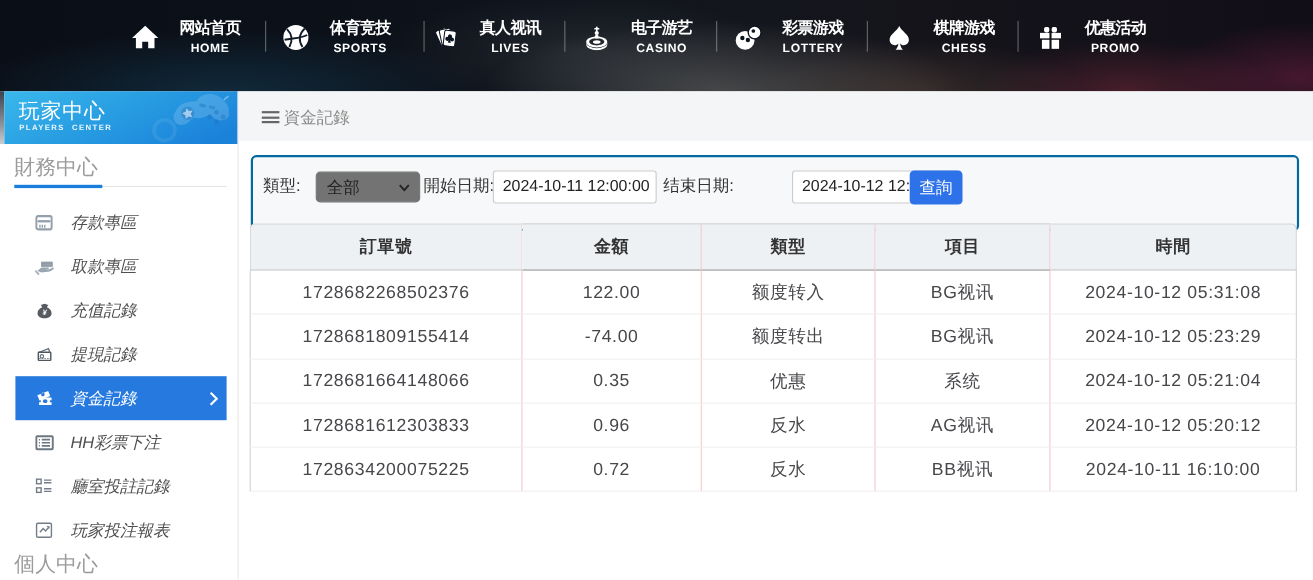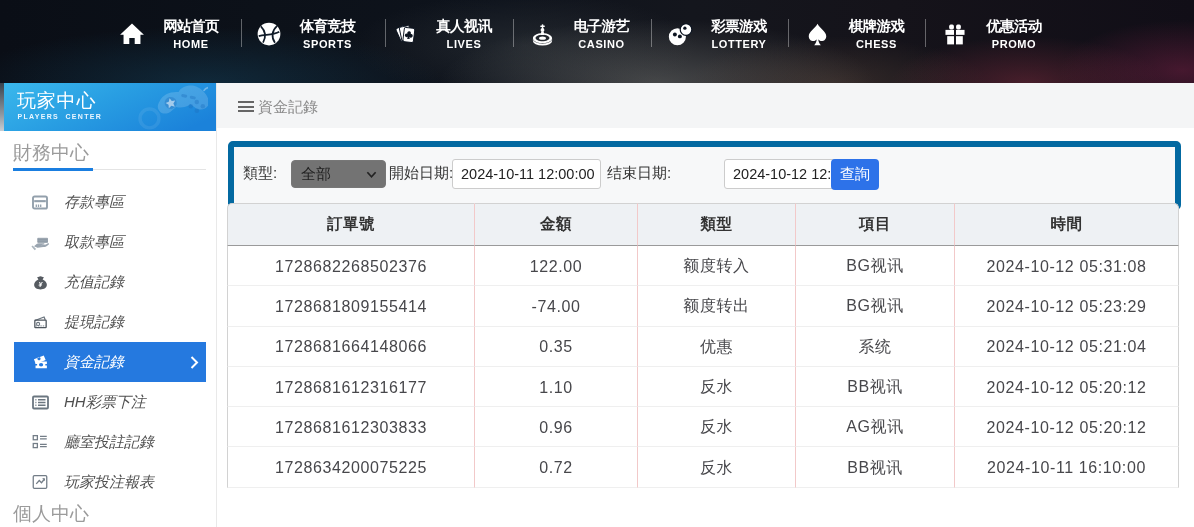--- a/index.html
+++ b/index.html
@@ -49,21 +49,21 @@
 .m-arrow { position:absolute; right:17px; top:14px; z-index:1; line-height:0; }
 
 
 #crumb { position:absolute; left:217px; top:83px; width:977px; height:45px; background:#f4f5f6; }
 #crumb .ham { position:absolute; left:21px; top:18px; width:16px; height:11px; }
 #crumb .ham div { height:2px; background:#666; margin-bottom:2.5px; }
 #crumb .bt { position:absolute; left:41px; top:15px; font-size:15px; color:#8a8a8a; }
 #sideline { position:absolute; left:216px; top:83px; width:1px; height:444px; background:#e9e9e9; }
 
 #filter { position:absolute; left:228px; top:141px; width:953px; height:69px;
-  background:#f7f8f9; border:6px solid #0369a1; border-radius:5px; }
+  background:#f7f8f9; border:2px solid #0369a1; border-radius:5px; }
 #filter label { font-size:15px; color:#333; }
 .sel { position:absolute; left:57px; top:13px; width:95px; height:28px; background:#737373;
   border:1px solid #777; border-radius:4px; font-size:15px; color:#222;
   display:flex; align-items:center; padding-left:9px; }
 .sel .chev { position:absolute; right:8px; top:8px; }
 .lab1 { position:absolute; left:9px; top:17px; }
 .lab2 { position:absolute; left:155px; top:17px; }
 .lab3 { position:absolute; left:373px; top:17px; }
 .inp { position:absolute; top:12px; height:30px; background:#fff; border:1px solid #ccc;
   border-radius:3px; font-size:14.5px; color:#222; display:flex; align-items:center; padding-left:8px; white-space:nowrap; }
@@ -380,27 +380,20 @@
           <td>2024-10-12 05:23:29</td>
         </tr>
     <tr>
           <td>1728681664148066</td>
           <td>0.35</td>
           <td>优惠</td>
           <td>系统</td>
           <td>2024-10-12 05:21:04</td>
         </tr>
     <tr>
-          <td>1728681612316177</td>
-          <td>1.10</td>
-          <td>反水</td>
-          <td>BB视讯</td>
-          <td>2024-10-12 05:20:12</td>
-        </tr>
-    <tr>
           <td>1728681612303833</td>
           <td>0.96</td>
           <td>反水</td>
           <td>AG视讯</td>
           <td>2024-10-12 05:20:12</td>
         </tr>
     <tr>
           <td>1728634200075225</td>
           <td>0.72</td>
           <td>反水</td>

